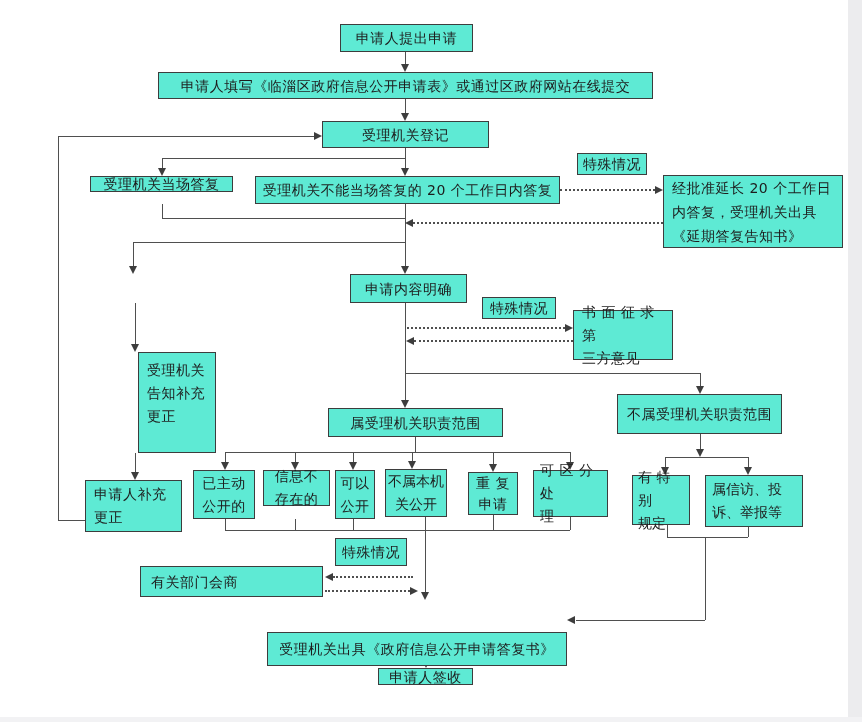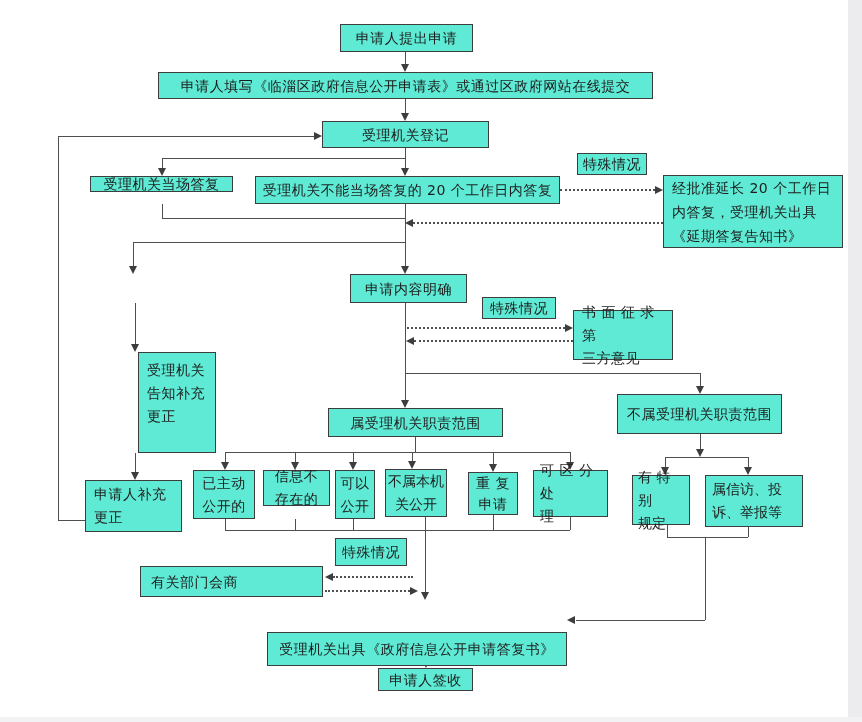--- a/index.html
+++ b/index.html
@@ -63,21 +63,21 @@
 申请</div>
   <div class="node left lh23" style="left:533px;top:470px;width:75px;height:47px;padding:2px 6px;">可 区 分 处
 理</div>
   <div class="node left lh23" style="left:632px;top:475px;width:58px;height:50px;padding:4px 5px;letter-spacing:0;">有 特 别
 规定</div>
   <div class="node left lh23" style="left:705px;top:475px;width:98px;height:52px;padding:12px 6px;letter-spacing:0;">属信访、投
 诉、举报等</div>
   <div class="node" style="left:335px;top:538px;width:72px;height:28px;">特殊情况</div>
   <div class="node left" style="left:140px;top:566px;width:183px;height:31px;padding-left:10px;">有关部门会商</div>
   <div class="node" style="left:267px;top:600px;width:300px;height:34px;margin-top:32px;">受理机关出具《政府信息公开申请答复书》</div>
-  <div class="node" style="left:378px;top:668px;width:95px;height:23px;">申请人签收</div>
+  <div class="node" style="left:378px;top:668px;width:95px;height:17px;">申请人签收</div>
 
   <div id="connectors">
       <div class="ln" style="left: 405px; top: 52px; width: 1px; height: 12px; background: rgb(79, 79, 79);"></div>
       <div class="ln" style="left: 405px; top: 98px; width: 1px; height: 15px; background: rgb(79, 79, 79);"></div>
       <div class="ln" style="left: 58px; top: 136px; width: 256px; height: 1px; background: rgb(79, 79, 79);"></div>
       <div class="ln" style="left: 58px; top: 136px; width: 1px; height: 384px; background: rgb(79, 79, 79);"></div>
       <div class="ln" style="left: 58px; top: 520px; width: 27px; height: 1px; background: rgb(79, 79, 79);"></div>
       <div class="ln" style="left: 405px; top: 148px; width: 1px; height: 10px; background: rgb(79, 79, 79);"></div>
       <div class="ln" style="left: 162px; top: 158px; width: 243px; height: 1px; background: rgb(79, 79, 79);"></div>
       <div class="ln" style="left: 162px; top: 158px; width: 1px; height: 11px; background: rgb(79, 79, 79);"></div>

